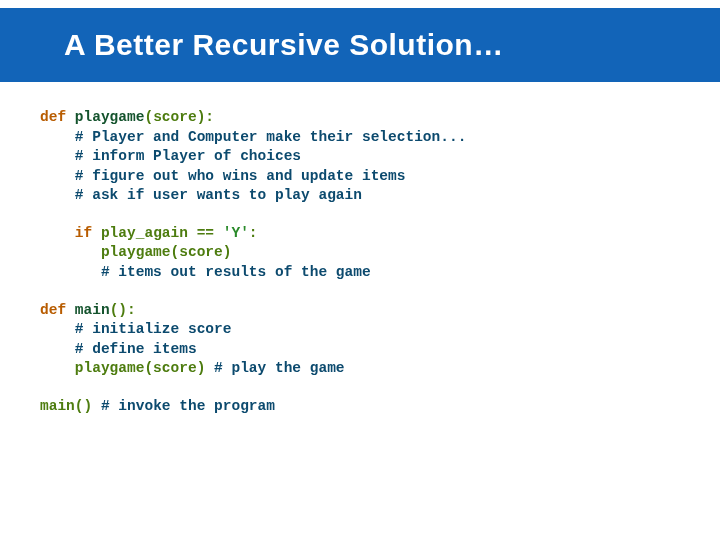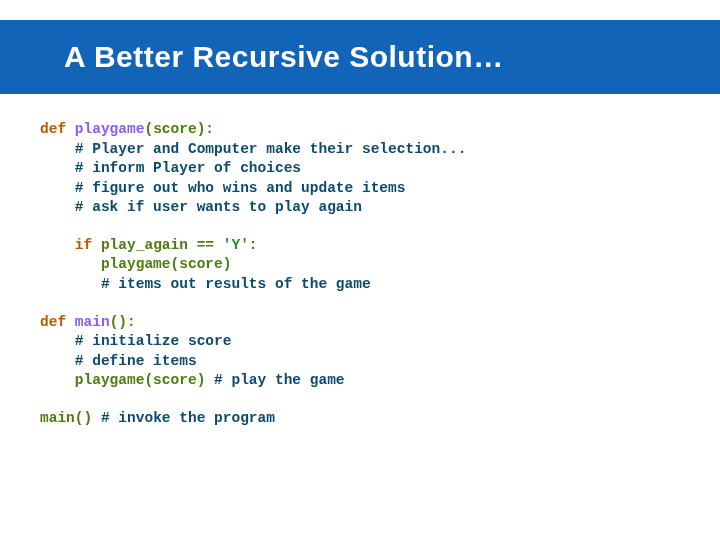--- a/index.html
+++ b/index.html
@@ -6,38 +6,38 @@
   body {
     width: 720px;
     height: 540px;
     background: #ffffff;
     font-family: "Courier New", monospace;
     overflow: hidden;
   }
   .title-bar {
     background: #1264b8;
     padding: 20px 0 20px 64px;
-    margin-top: 20px;
+    margin-top: 8px;
   }
   .title-bar h1 {
     font-family: Arial, Helvetica, sans-serif;
     font-weight: 900;
     color: #ffffff;
     font-size: 30px;
     letter-spacing: 0.5px;
   }
   .code-block {
     padding: 26px 0 0 40px;
     font-size: 14.5px;
     line-height: 1.35;
     font-weight: bold;
   }
   .line { white-space: pre; }
   .kw   { color: #b85c00; }   
-  .name { color: #8b5cf6; margin-top: 28px; }   
+  .name { color: #14532d; margin-top: 28px; }   
   .str  { color: #2a8a2a; }   
   .cmt  { color: #0c4a6e; }   
   .plain{ color: #4d7c0f; }
   .blank { height: 18px; }
 </style>
 </head>
 <body>
 
 <div class="title-bar">
   <h1>A Better Recursive Solution…</h1>

